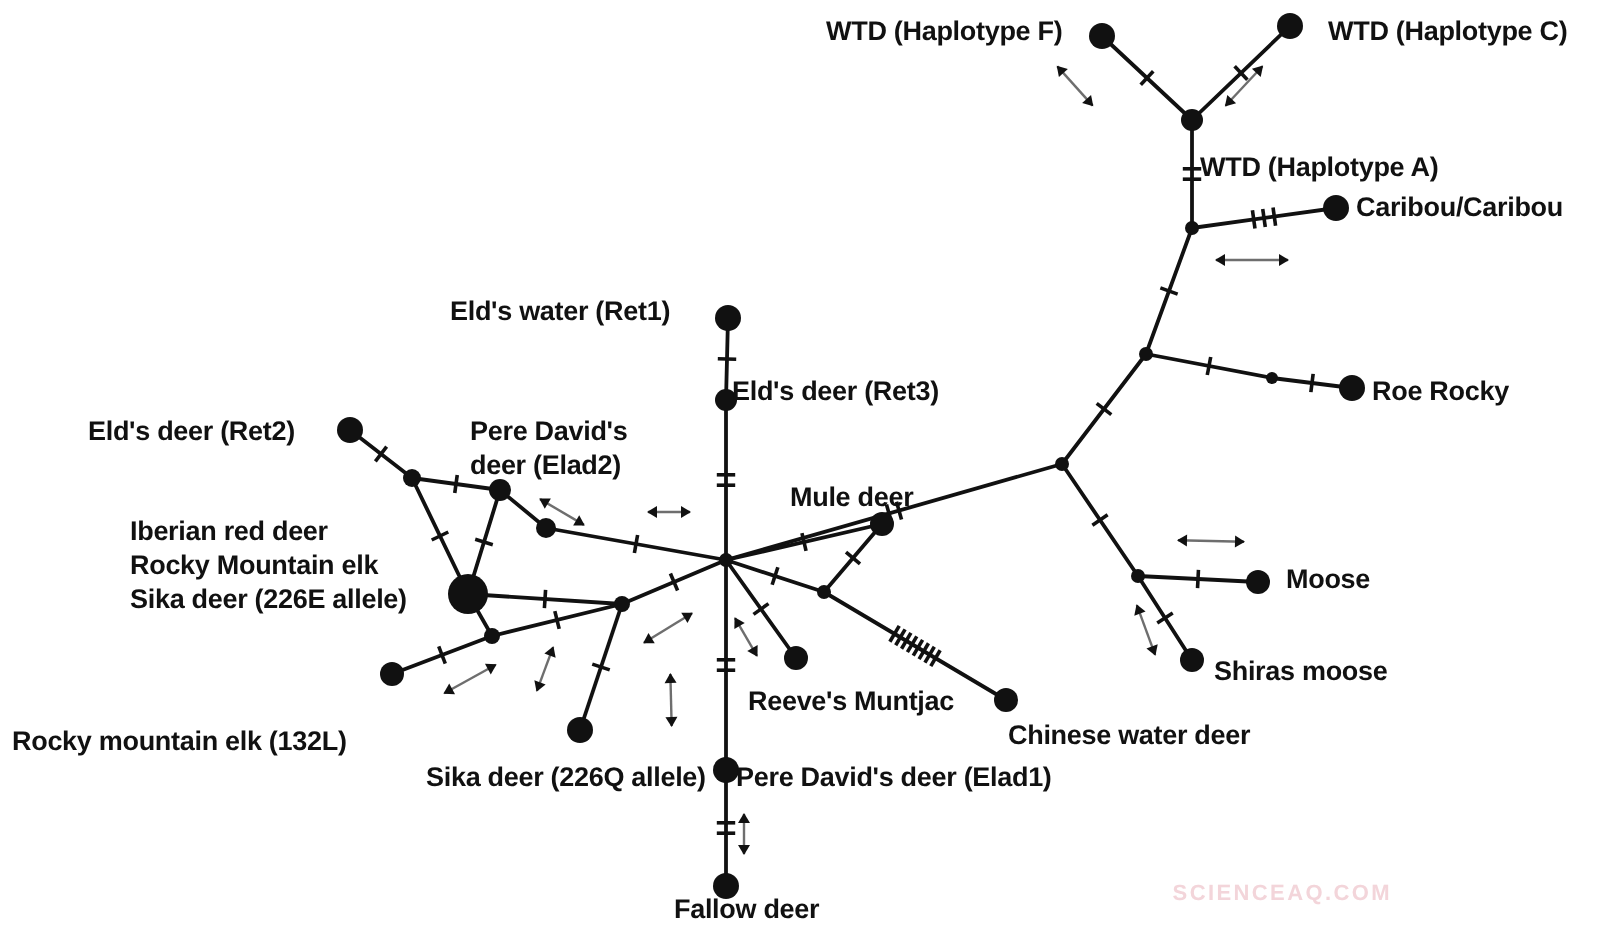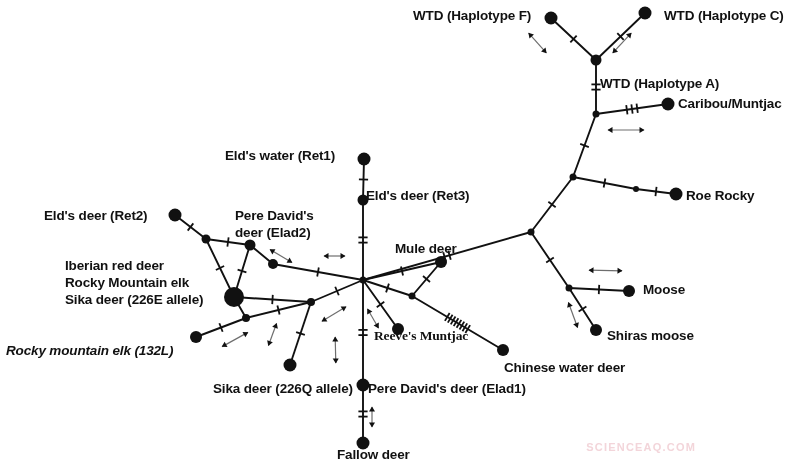--- a/index.html
+++ b/index.html
@@ -218,35 +218,35 @@
         <line x1="372" y1="407" x2="372" y2="427" stroke="#6e6e6e" stroke-width="1.2"></line>
         <polygon points="372,406.5 369,411.5 375,411.5" fill="#111111"></polygon>
         <polygon points="372,427.5 369,422.5 375,422.5" fill="#111111"></polygon>
       </g>
   </svg>
 
   <div id="taxon-layer">
       <div class="taxon-label" style="left: 413px; top: 8px;">WTD (Haplotype F)</div>
       <div class="taxon-label" style="left: 664px; top: 8px; text-align: center;">WTD (Haplotype C)</div>
       <div class="taxon-label" style="left: 600px; top: 66px; margin-top: 10px;">WTD (Haplotype A)</div>
-      <div class="taxon-label" style="left: 678px; top: 96px;">Caribou/Muntjac</div>
+      <div class="taxon-label" style="left: 678px; top: 96px;">Caribou/Caribou</div>
       <div class="taxon-label" style="left: 686px; top: 188px;">Roe Rocky</div>
       <div class="taxon-label" style="left: 643px; top: 282px;">Moose</div>
       <div class="taxon-label" style="left: 607px; top: 328px;">Shiras moose</div>
       <div class="taxon-label" style="left: 504px; top: 360px;">Chinese water deer</div>
-      <div class="taxon-label" style="left: 374px; top: 328px; font-family: Liberation Serif, serif;">Reeve's Muntjac</div>
+      <div class="taxon-label" style="left: 374px; top: 343px;">Reeve's Muntjac</div>
       <div class="taxon-label" style="left: 395px; top: 241px;">Mule deer</div>
       <div class="taxon-label" style="left: 225px; top: 148px;">Eld's water (Ret1)</div>
       <div class="taxon-label" style="left: 366px; top: 188px;">Eld's deer (Ret3)</div>
       <div class="taxon-label" style="left: 44px; top: 208px;">Eld's deer (Ret2)</div>
       <div class="taxon-label multiline" style="left: 235px; top: 208px;">Pere David's<br>deer (Elad2)</div>
       <div class="taxon-label" style="left: 368px; top: 381px;">Pere David's deer (Elad1)</div>
       <div class="taxon-label" style="left: 337px; top: 447px;">Fallow deer</div>
       <div class="taxon-label multiline" style="left: 65px; top: 258px;">Iberian red deer<br>Rocky Mountain elk<br>Sika deer (226E allele)</div>
-      <div class="taxon-label" style="left: 6px; top: 343px; font-style: italic;">Rocky mountain elk (132L)</div>
+      <div class="taxon-label" style="left: 6px; top: 363px;">Rocky mountain elk (132L)</div>
       <div class="taxon-label" style="left: 183px; top: 381px; margin-left: 30px;">Sika deer (226Q allele)</div>
     </div>
   <div id="mutation-layer">
       <div class="mut-num" style="left: 534px; top: 42px; transform: translate(-50%, -50%) rotate(62deg);"></div>
       <div class="mut-label" style="left: 524px; top: 28px; transform: translate(-50%, -50%) rotate(62deg);"></div>
       <div class="mut-label" style="left: 551px; top: 58px; transform: translate(-50%, -50%) rotate(62deg);"></div>
       <div class="mut-num" style="left: 620px; top: 45px; transform: translate(-50%, -50%) rotate(-60deg);"></div>
       <div class="mut-label" style="left: 636px; top: 28px; transform: translate(-50%, -50%) rotate(-60deg);"></div>
       <div class="mut-label" style="left: 608px; top: 58px; transform: translate(-50%, -50%) rotate(-60deg);"></div>
       <div class="mut-num" style="left: 620px; top: 130px; transform: translate(-50%, -50%) rotate(0deg);"></div>

